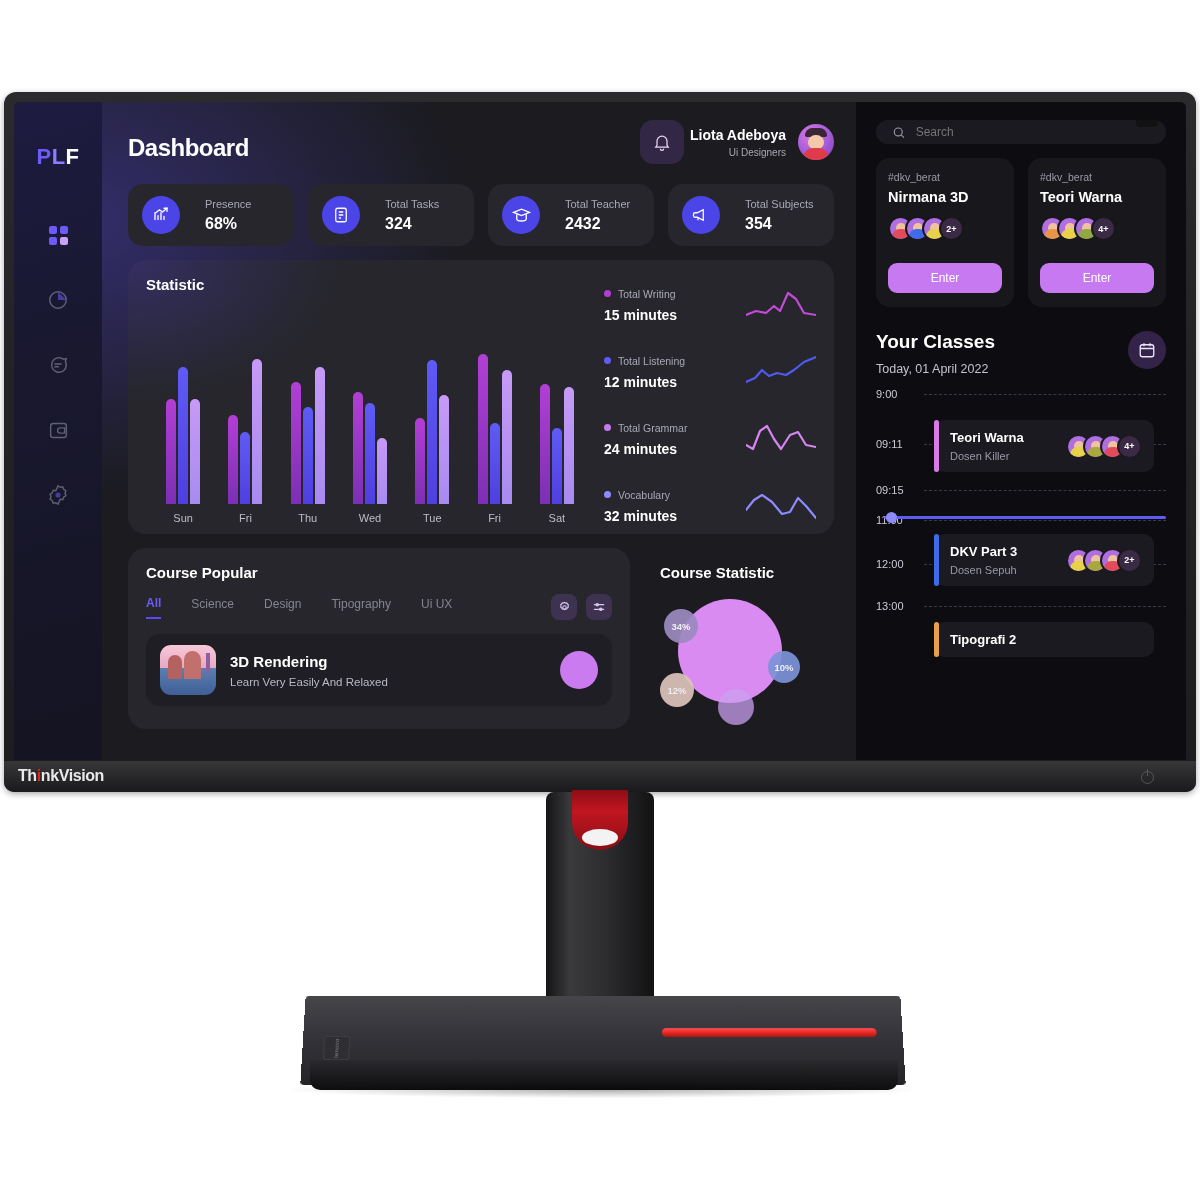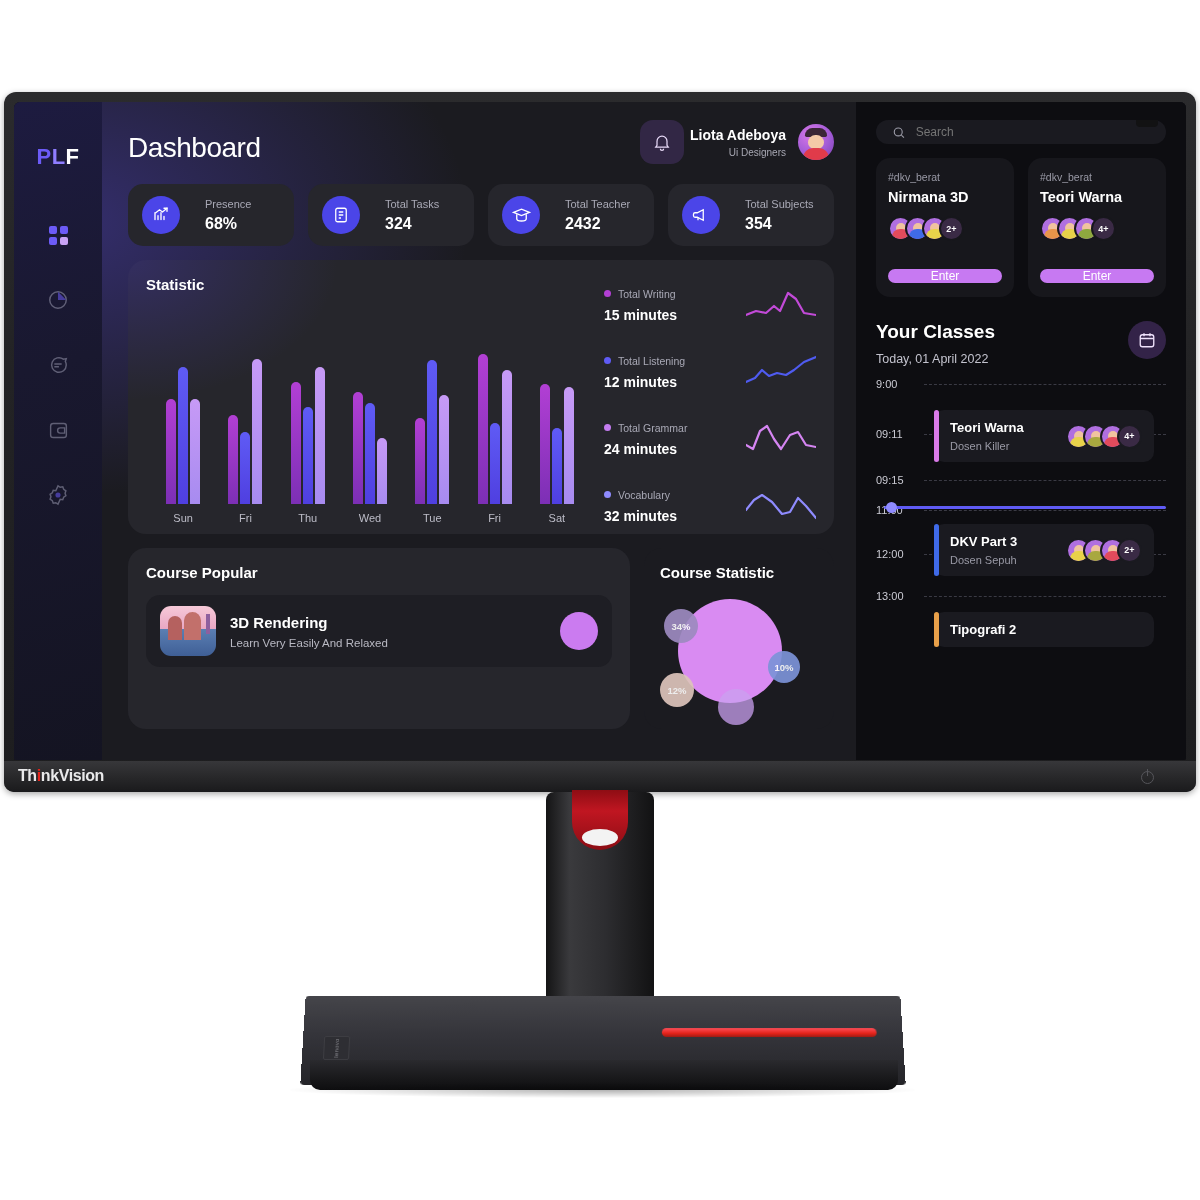--- a/index.html
+++ b/index.html
@@ -120,21 +120,21 @@
 
   
   .main { flex: 1; min-width: 0; position: relative;
     background:
       radial-gradient(640px 440px at -30px 120px, rgba(92,76,232,.38) 0%, rgba(92,76,232,0) 62%),
       #1b1b20;
     padding: 18px 22px 0 26px;
     overflow: hidden;
   }
   .topbar { display:flex; align-items:center; justify-content:space-between; }
-  .page-title { font-size: 28px; font-weight: 400; letter-spacing: -.5px; margin-top: 12px; }
+  .page-title { font-size: 24px; font-weight: 700; letter-spacing: -.5px; margin-top: 12px; }
   .topright { display:flex; align-items:center; gap: 6px; }
   .bell {
     width: 44px; height: 44px; border-radius: 13px;
     background: rgba(147,92,220,.20);
     display:flex; align-items:center; justify-content:center;
   }
   .userblock { display:flex; align-items:center; gap: 12px; }
   .uname { font-size: 14px; font-weight: 700; text-align:right; line-height:16px;}
   .urole { font-size: 10px; color:#a8a8b3; text-align:right; margin-top: 4px; }
   .avatar {
@@ -241,21 +241,21 @@
         border: 2px solid #17171c; position:relative; overflow:hidden; }
   .av:first-child { margin-left: 0; }
   .av .f { position:absolute; left:50%; top:5px; margin-left:-5px; width:10px; height:10px;
            border-radius:50%; background:#f0c39f; }
   .av .b { position:absolute; left:50%; bottom:0; margin-left:-9px; width:18px; height:10px;
            border-radius: 8px 8px 0 0; }
   .avmore { width:25px;height:25px;border-radius:50%;margin-left:-8px;border:2px solid #17171c;
             background:#3a2a45; display:flex;align-items:center;justify-content:center;
             font-size:9px;font-weight:700;color:#fff; position:relative; z-index:2;}
   .enter-btn {
-    margin-top: 28px; height: 14px; border-radius: 9px; background:#c779f2;
+    margin-top: 22px; height: 30px; border-radius: 9px; background:#c779f2;
     display:flex; align-items:center; justify-content:center;
     font-size: 12px; color:#fff; font-weight: 400;
   }
   .classes-head { margin-top: 24px; display:flex; align-items:flex-start; justify-content:space-between; }
   .classes-date { font-size: 12.5px; color:#c3c3ce; margin-top: 9px; }
   .cal-btn { width: 38px; height: 38px; border-radius: 50%; background: rgba(150,95,215,.28);
              display:flex; align-items:center; justify-content:center; flex: 0 0 38px; }
   .timeline { margin-top: 18px; position:relative; }
   .tl-row { position: relative; height: 0; }
   .tl-time { position:absolute; left:0; font-size: 11px; color:#cbcbd4; }
@@ -481,20 +481,42 @@
     <svg class="spark" viewBox="0 0 70 30" fill="none">
       <polyline points="0,20 8,10 16,5 26,12 36,24 44,22 52,8 60,16 70,28" stroke="#8f8bff" stroke-width="2.2" stroke-linecap="round" stroke-linejoin="round" fill="none"></polyline>
     </svg>
   </div>
               </div>
           </div>
 
           <div class="bottom">
             <div class="course-popular">
               <div class="panel-title">Course Popular</div>
+              <div class="tabs" id="tabs">
+                  <div class="tab active">All</div>
+                  <div class="tab">Science</div>
+                  <div class="tab">Design</div>
+                  <div class="tab">Tipography</div>
+                  <div class="tab">Ui UX</div>
+                <div class="tab-actions">
+                  <div class="tab-btn">
+                    <svg width="13" height="13" viewBox="0 0 24 24" fill="none" stroke="#d9c6f2" stroke-width="2">
+                        <circle cx="12" cy="12" r="3.2"></circle>
+                        <path d="M12 2.5l2 1.3 2.3-.4.9 2.2 2 1.3-.8 2.2.8 2.2-2 1.3-.9 2.2-2.3-.4-2 1.3-2-1.3-2.3.4-.9-2.2-2-1.3.8-2.2-.8-2.2 2-1.3.9-2.2 2.3.4z"></path>
+                      </svg>
+                  </div>
+                  <div class="tab-btn">
+                    <svg width="14" height="14" viewBox="0 0 24 24" fill="none" stroke="#d9c6f2" stroke-width="2" stroke-linecap="round">
+                        <path d="M4 8h16M4 16h16"></path>
+                        <circle cx="9" cy="8" r="2" fill="#d9c6f2"></circle>
+                        <circle cx="15" cy="16" r="2" fill="#d9c6f2"></circle>
+                      </svg>
+                  </div>
+                </div>
+              </div>
               <div class="course-row">
                 <div class="course-thumb">
                     <span class="arch"></span>
                     <span class="arch2"></span>
                     <span class="tree"></span>
                   </div>
                 <div>
                   <div class="course-name">3D Rendering</div>
                   <div class="course-sub">Learn Very Easily And Relaxed</div>
                 </div>

